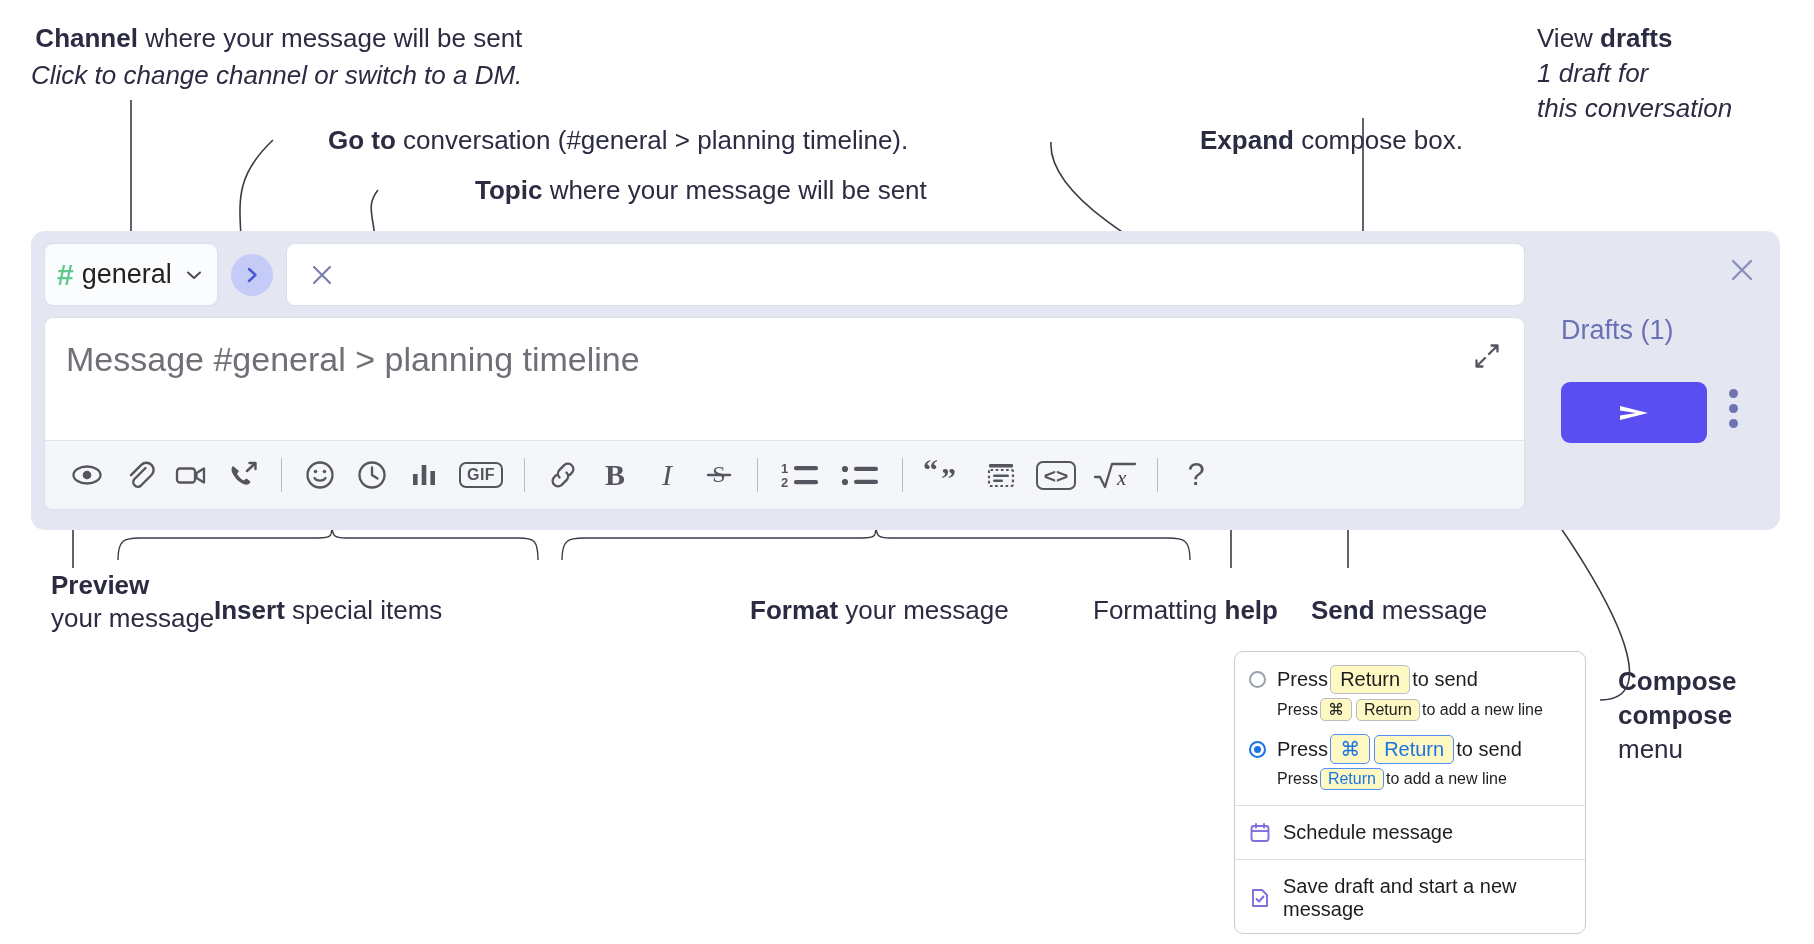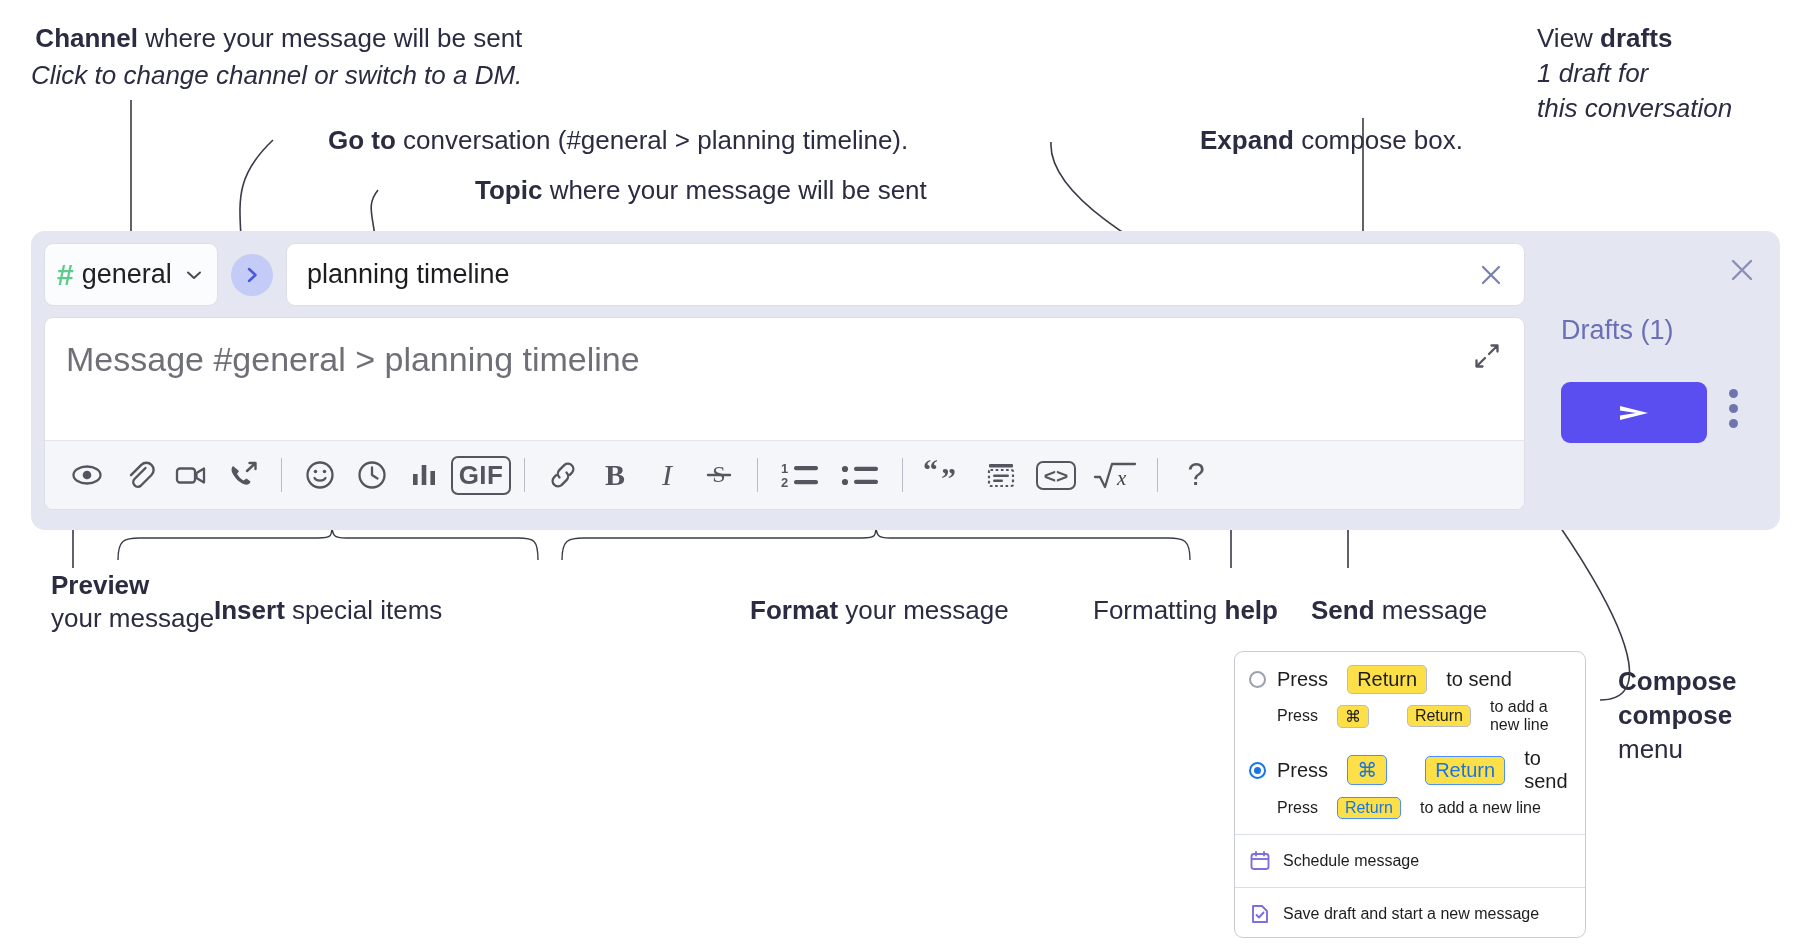--- a/index.html
+++ b/index.html
@@ -60,21 +60,21 @@
     position:absolute;left:0;right:0;bottom:0;height:69px;
     background:#f5f6fa;border-top:1px solid #e3e5ee;
     display:flex;align-items:center;padding-left:16px;box-sizing:border-box;
   }
   .tb{
     width:52px;height:52px;display:flex;align-items:center;justify-content:center;
     color:#55555f;cursor:pointer;flex:none;
   }
   .sep{width:1px;height:34px;background:#b9bbc7;margin:0 12px;flex:none;}
   .gifbox{
-    border:2.4px solid #55555f;border-radius:7px;font-size:26px;font-weight:700;
+    border:2.4px solid #55555f;border-radius:7px;font-size:16px;font-weight:700;
     letter-spacing:.4px;padding:2px 6px;color:#55555f;
   }
   .codebox{
     border:2.4px solid #55555f;border-radius:7px;padding:2px 6px;color:#55555f;
     font-size:21px;font-weight:700;line-height:1;
   }
   .qmark{font-size:31px;color:#55555f;font-weight:500;}
 
   .right-pane{position:absolute;left:1508px;top:0;width:241px;height:299px;}
   .close-x{position:absolute;right:21px;top:22px;color:#8a8fb8;cursor:pointer;}
@@ -103,28 +103,28 @@
     margin-right:11px;flex:none;box-sizing:border-box;position:relative;
   }
   .radio.on{border-color:#1b74e4;background:#fff;}
   .radio.on::after{
     content:"";position:absolute;left:3px;top:3px;width:7px;height:7px;
     border-radius:50%;background:#1b74e4;
   }
   .mtxt{font-size:20px;color:#1d1d20;}
   .sub{font-size:16px;color:#1d1d20;padding:1px 14px 6px 42px;display:flex;align-items:center;}
   .key{
-    border:1px solid #b9bcc6;border-radius:5px;padding:1px 7px;margin:0 19px;
-    font-size:16px;color:#1d1d20;display:inline-block;background:#fde047;
+    border:1px solid #b9bcc6;border-radius:5px;padding:1px 7px;margin:0 2px;
+    font-size:16px;color:#1d1d20;display:inline-block;background:#fef9c3;
   }
   .key.lg{font-size:20px;padding:2px 9px;}
   .key.blue{border-color:#4e8ef7;color:#1b74e4;}
   .mdiv{height:1px;background:#dcdee5;margin:9px 0;}
   .mitem{display:flex;align-items:center;padding:6px 14px;cursor:pointer;gap:12px;}
-  .mitem span.lbl{font-size:16px;color:#1d1d20;}
+  .mitem span.lbl{font-size:20px;color:#1d1d20;}
   .cal{color:#7d6fe0;display:flex;}
 
   svg{display:block;}
 </style>
 </head>
 <body>
 
 <div class="abs ann" style="left:31px;top:22px;text-align:right;">
   <div><b>Channel</b><span> where your message will be sent</span></div>
   <div style="margin-top:5px;"><i>Click to change channel or switch to a DM.</i></div>
@@ -221,21 +221,20 @@
 
       <div class="goto-btn">
         <span>
           <svg width="20" height="20" viewBox="0 0 20 20">
               <path d="M7 4 L13.5 10 L7 16" fill="none" stroke="#4758d8" stroke-width="2.4" stroke-linecap="round" stroke-linejoin="round"></path>
             </svg>
         </span>
       </div>
 
       <div class="topic-field">
-        <span class="topic-text">planning timeline</span>
         <span class="topic-x">
           <svg width="30" height="30" viewBox="0 0 30 30">
               <path d="M7 7 L23 23 M23 7 L7 23" fill="none" stroke="#7a7fae" stroke-width="2.2" stroke-linecap="round"></path>
             </svg>
         </span>
       </div>
     </div>
 
     <div class="msgbox">
       <div class="placeholder">Message #general &gt; planning timeline</div>

